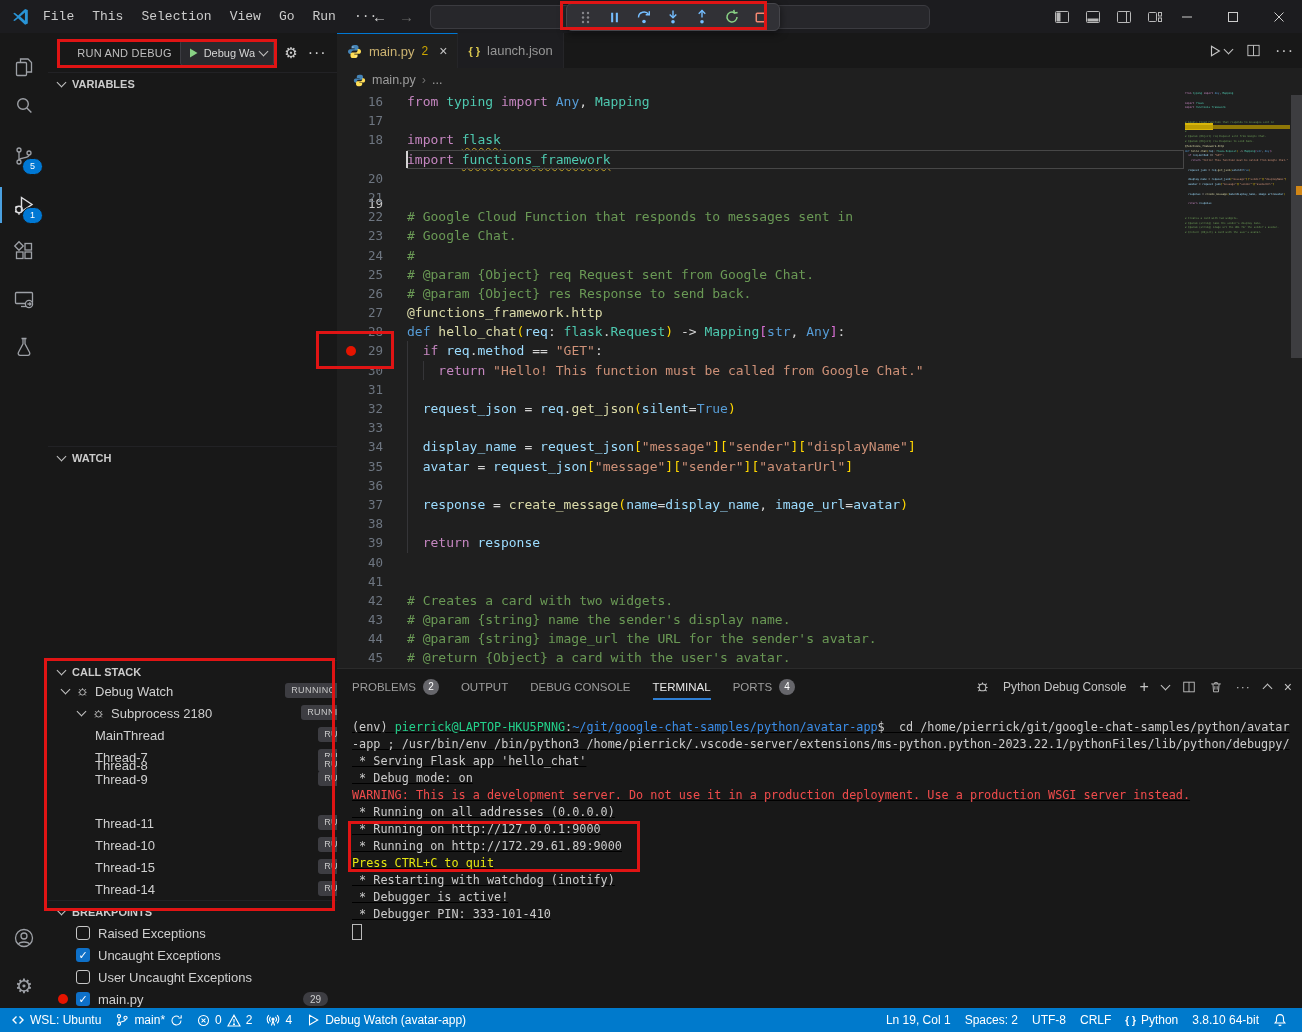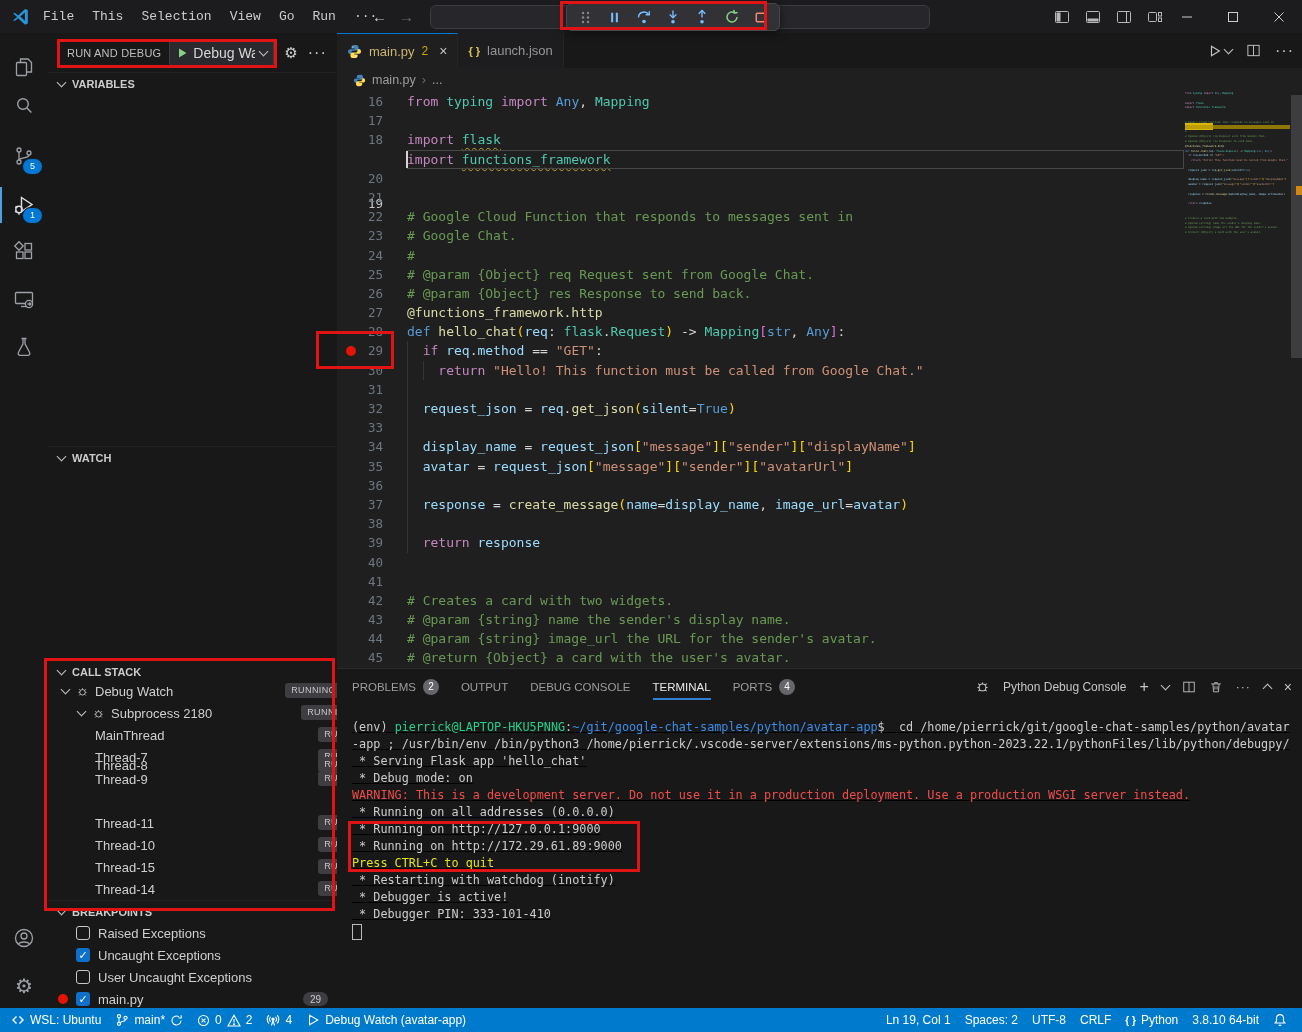--- a/index.html
+++ b/index.html
@@ -24,24 +24,24 @@
 
   
   #activitybar{position:absolute;left:0;top:33px;width:48px;height:975px;background:#181818;border-right:1px solid #2b2b2b;}
   .ab-item{position:absolute;left:0;width:48px;height:38px;display:flex;align-items:center;justify-content:center;}
   .ab-item .badge{position:absolute;right:5px;bottom:0px;min-width:15px;height:15px;border-radius:9px;background:#0078d4;color:#fff;
      font-size:9px;line-height:15px;text-align:center;padding:0 2px;border:1px solid #181818;}
   .ab-active-bar{position:absolute;left:0;width:2px;background:#4aa0e0;}
 
   
   #sidebar{position:absolute;left:48px;top:33px;width:289px;height:975px;background:#181818;border-right:1px solid #2b2b2b;color:#cccccc;}
-  #sb-header{position:absolute;left:0;top:6px;width:289px;height:28px;display:flex;align-items:center;}
+  #sb-header{position:absolute;left:0;top:6px;width:289px;height:28px;display:flex;align-items:center;justify-content:center;}
   #sb-title{margin-left:19px;font-size:11px;color:#bfbfbf;letter-spacing:.2px;}
   #launch-picker{margin-left:8px;height:24px;background:#2a2a2e;border:1px solid #3c3c42;border-radius:3px;display:flex;align-items:center;padding:0 6px;gap:5px;}
-  #launch-picker .cfg{font-size:14px;color:#d6d6d6;max-width:62px;overflow:hidden;white-space:nowrap;}
+  #launch-picker .cfg{font-size:11px;color:#d6d6d6;max-width:62px;overflow:hidden;white-space:nowrap;}
   .chev{display:inline-block;width:6px;height:6px;border-right:1.3px solid #c3c3c3;border-bottom:1.3px solid #c3c3c3;transform:rotate(45deg);margin-top:-3px;}
   .sec-head{position:absolute;left:0;width:289px;height:22px;display:flex;align-items:center;gap:7px;padding-left:10px;box-sizing:border-box;
      font-size:11px;font-weight:700;color:#cccccc;border-top:1px solid #222225;}
   .cs-row,.bp-row{position:absolute;left:0;width:289px;height:22px;display:flex;align-items:center;font-size:13px;color:#cfcfcf;}
   .run-badge{position:absolute;right:9px;top:2.5px;background:#3d3d42;color:#c8c8c8;font-size:9px;letter-spacing:.4px;border-radius:3px;padding:2.5px 6px;}
   .count-badge{position:absolute;right:9px;background:#3d3d42;color:#cccccc;font-size:10px;border-radius:9px;padding:1.5px 7px;}
   .cb{width:14px;height:14px;border-radius:3px;box-sizing:border-box;margin-right:8px;}
   .cb.off{border:1.4px solid #c8c8c8;background:transparent;}
   .cb.on{background:#0e70c8;color:#fff;font-size:11px;line-height:14px;text-align:center;}
   .bp-reddot{width:10px;height:10px;border-radius:50%;background:#e51400;margin:0 8px 0 10px;}

